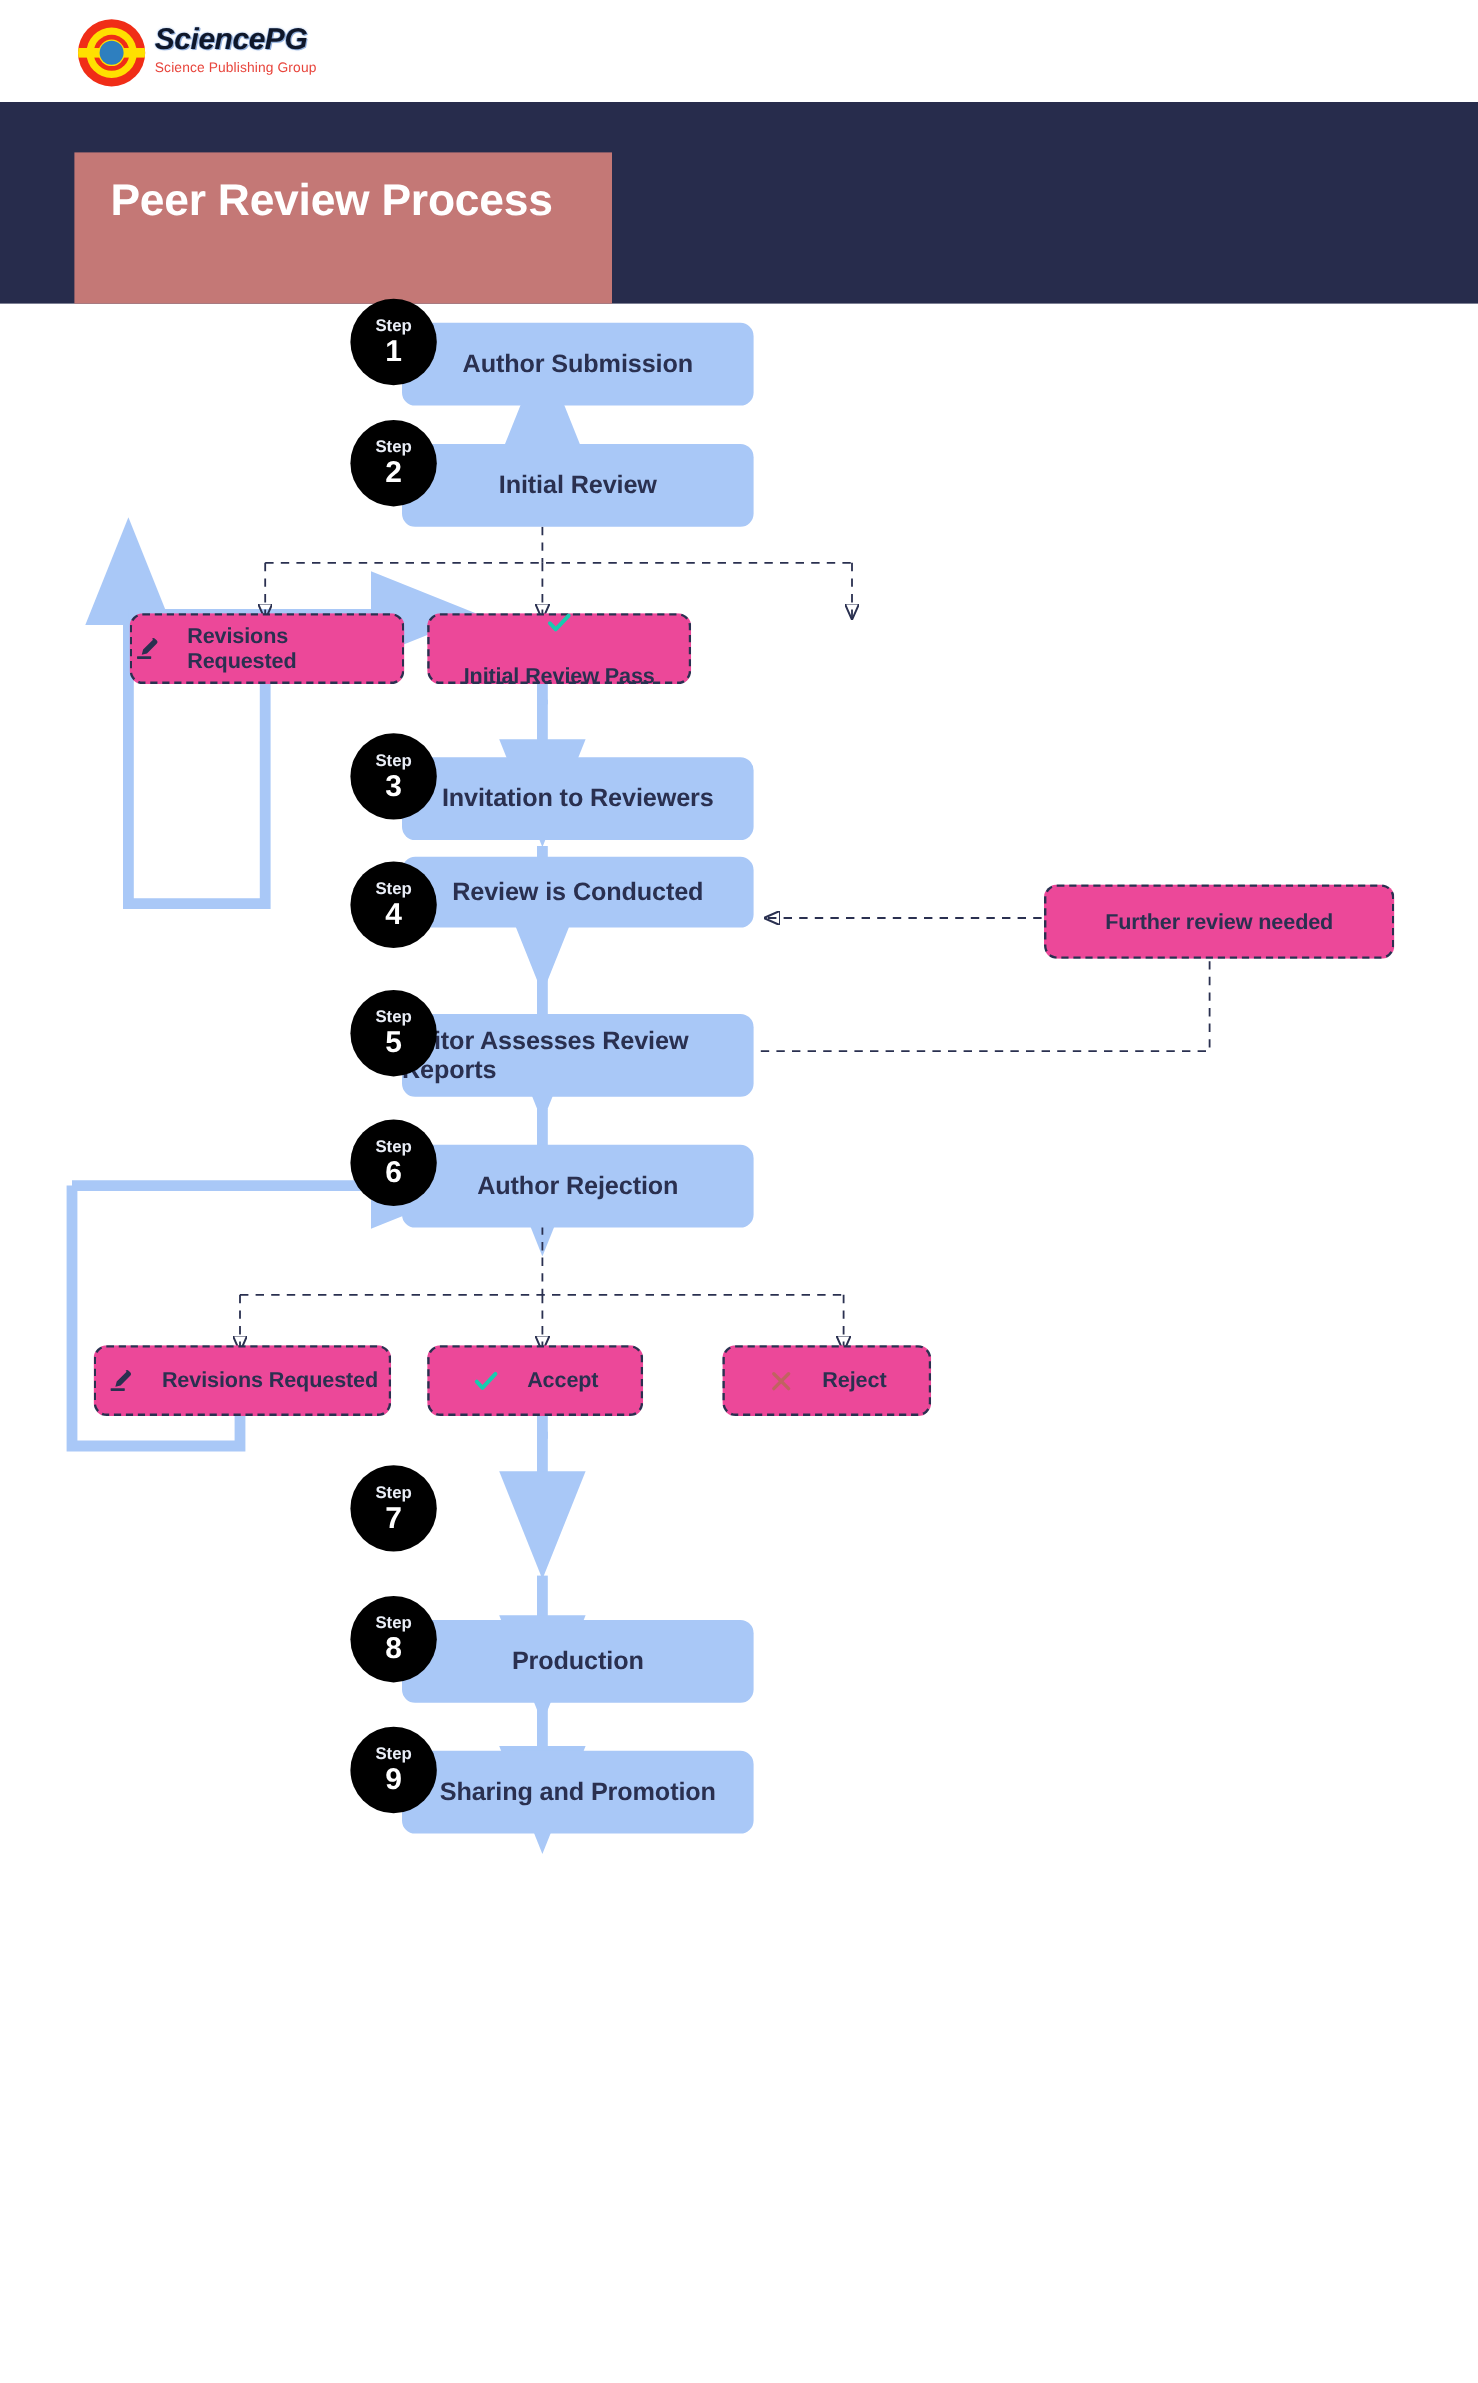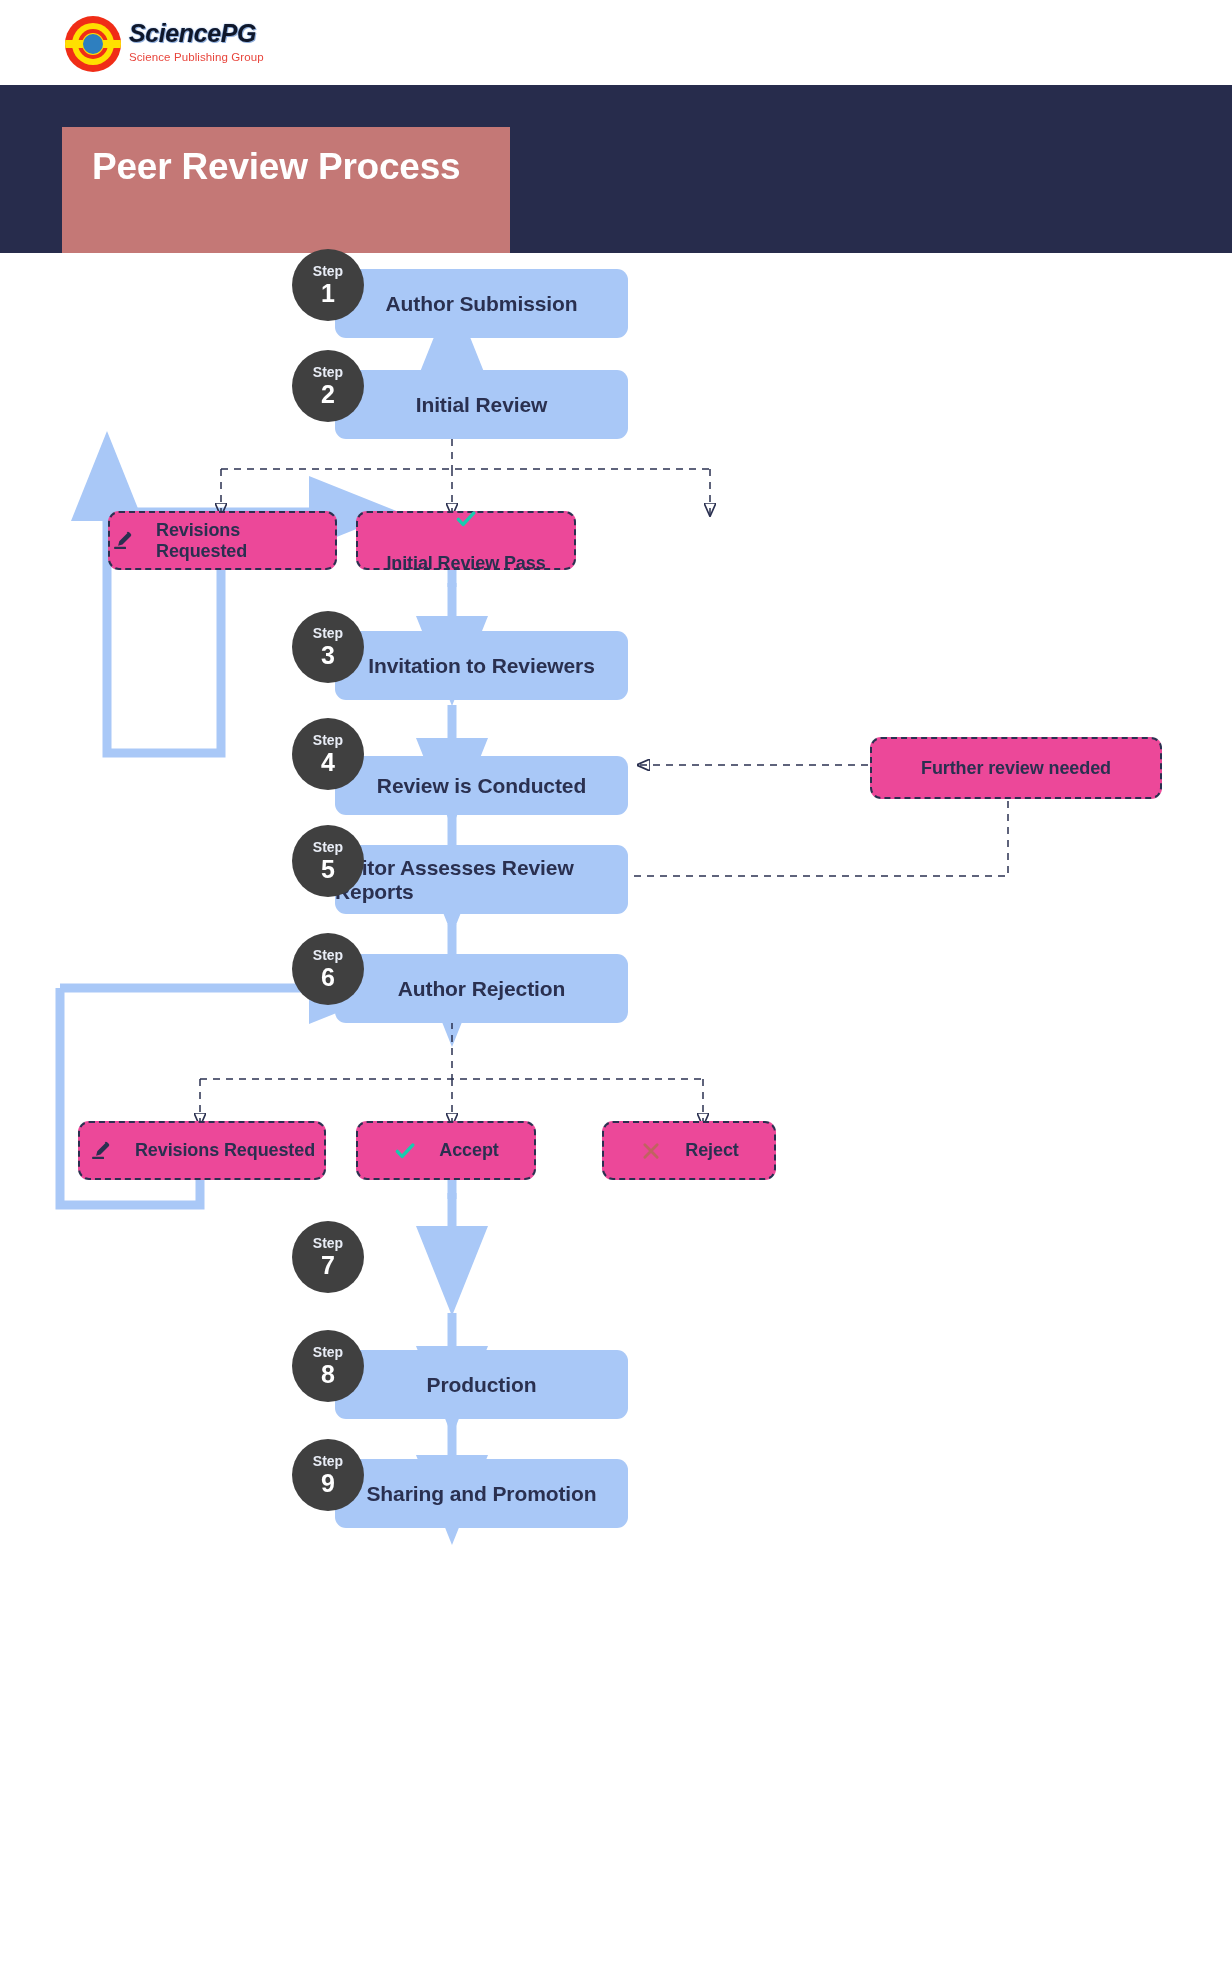--- a/index.html
+++ b/index.html
@@ -36,21 +36,21 @@
     color:#ffffff;font-size:37px;font-weight:bold;letter-spacing:-0.2px;}
 
   
   #flow{position:absolute;left:0;top:253px;width:1232px;height:1733px;}
   svg#wires{position:absolute;left:0;top:0;width:1232px;height:1733px;}
 
   .step-box{position:absolute;background:#A9C8F7;border-radius:11px;
     display:flex;align-items:center;justify-content:center;}
   .step-box span{color:#2A3050;font-size:21px;font-weight:bold;letter-spacing:-0.1px;}
 
-  .badge{position:absolute;width:72px;height:72px;border-radius:50%;background:#404040;
+  .badge{position:absolute;width:72px;height:72px;border-radius:50%;background:#000000;
     display:flex;flex-direction:column;align-items:center;justify-content:center;}
   .badge .b-lbl{color:#E9EDF6;font-size:14px;font-weight:bold;line-height:15px;}
   .badge .b-num{color:#ffffff;font-size:25px;font-weight:bold;line-height:26px;margin-top:1px;}
 
   .dbox{position:absolute;border:2px dashed #2A3050;border-radius:11px;
     display:flex;align-items:center;justify-content:center;gap:22px;background:#ec4899;}
   .dbox .d-lbl{color:#2A3050;font-size:18px;font-weight:bold;letter-spacing:-0.1px;}
   .dbox.plain{justify-content:center;}
   .ico{display:inline-flex;align-items:center;justify-content:center;width:24px;height:24px;flex:none;}
 </style>
@@ -175,21 +175,21 @@
 
 
   <div class="step-box" style="left:335px;top:378px;width:293px;height:69px;">
     <span>Invitation to Reviewers</span>
   </div>
   <div class="badge" style="left:292px;top:358px;">
     <div class="b-lbl">Step</div>
     <div class="b-num">3</div>
   </div>
 
-  <div class="step-box" style="left:335px;top:503px;width:293px;height:59px;">
+  <div class="step-box" style="left:335px;top:461px;width:293px;height:59px;">
     <span>Review is Conducted</span>
   </div>
   <div class="badge" style="left:292px;top:465px;">
     <div class="b-lbl">Step</div>
     <div class="b-num">4</div>
   </div>
 
   <div class="dbox plain" style="left:870px;top:484px;width:288px;height:58px;">
     <span class="d-lbl">Further review needed</span>
   </div>

